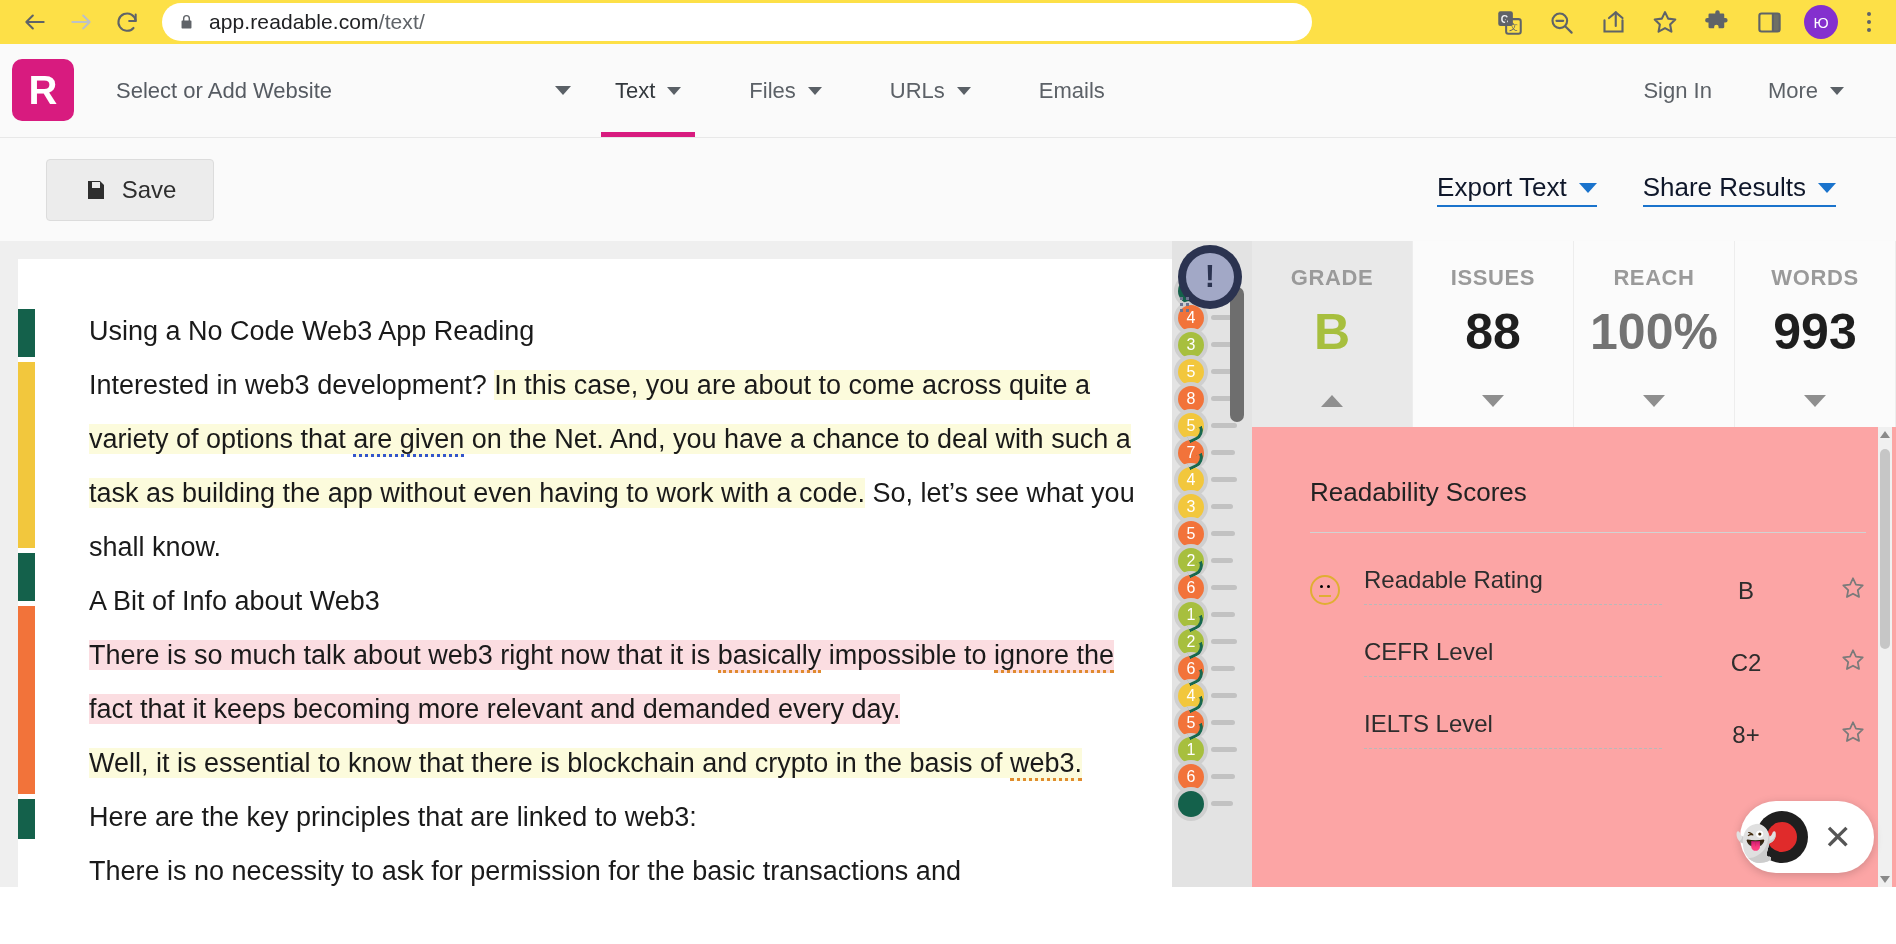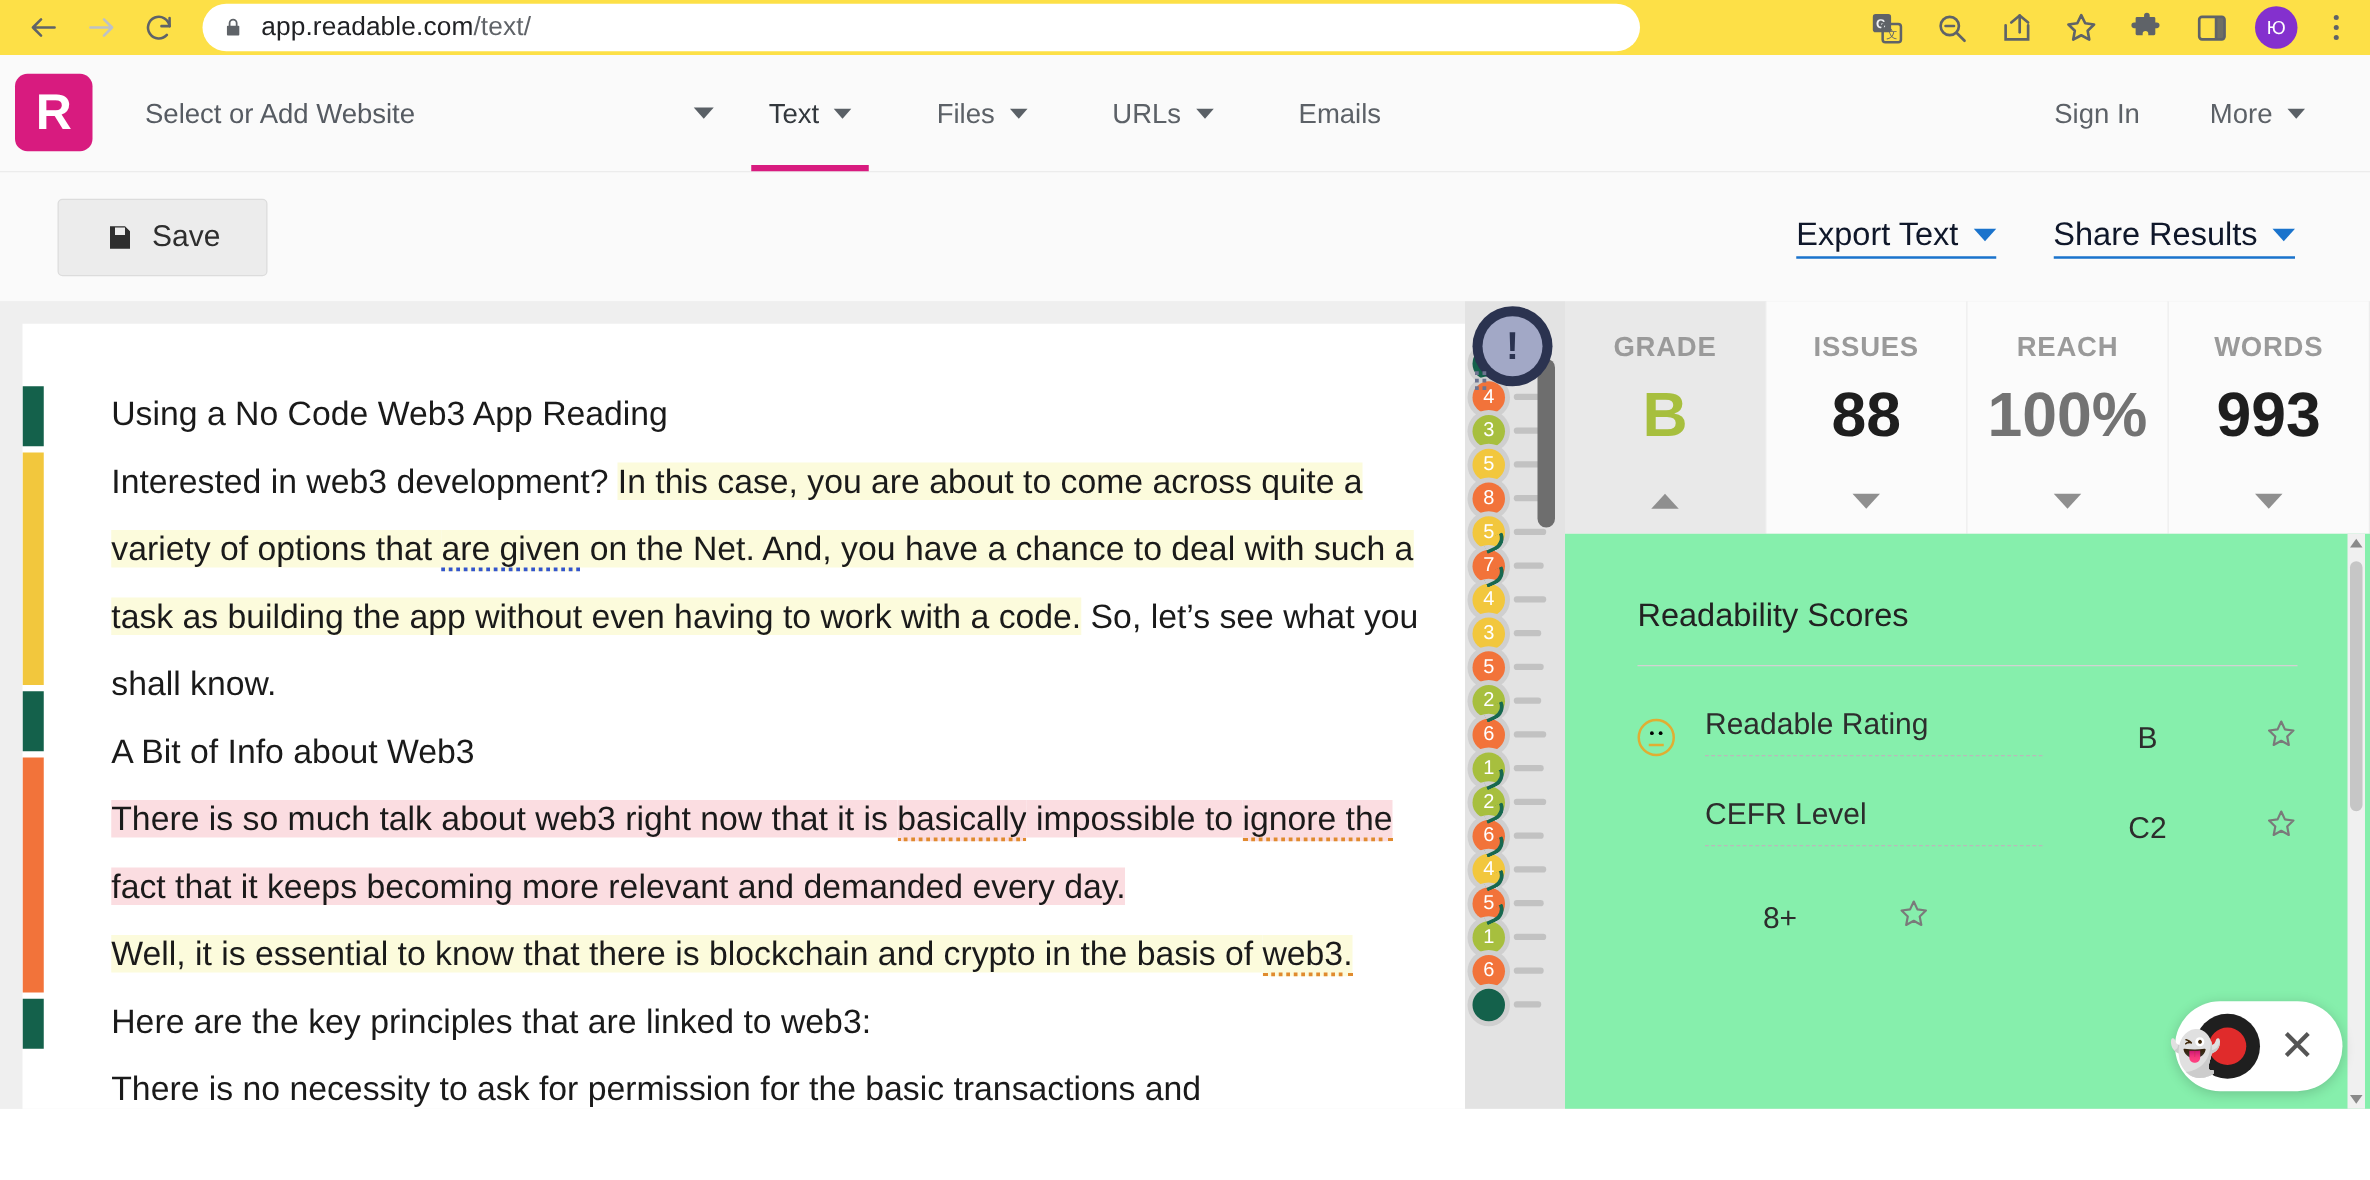--- a/index.html
+++ b/index.html
@@ -376,22 +376,22 @@
     border-top: 12px solid #8f8f8f;
   }
   .chev.up {
     border-top: none;
     border-bottom: 12px solid #8f8f8f;
   }
 
   .panel-scroll {
     position: relative;
     height: 460px;
-    background: #86efac;
-    padding: 50px 58px 0 58px;
+    background: #fca5a5;
+    padding: 50px 30px 0 58px;
   }
   .panel-title {
     font-size: 26px;
     color: #222;
   }
   .panel-rule {
     margin-top: 24px;
     border-top: 1px solid #d2d2d2;
   }
   .score-row {
@@ -844,20 +844,21 @@
           <div class="score-row">
             <div style="width: 30px; flex: 0 0 auto;"></div>
             <div class="row-name">CEFR Level</div>
             <div class="row-value">C2</div>
             <div class="row-star"><svg width="26" height="26" viewBox="0 0 24 24" fill="none" stroke="#7a7a7a" stroke-width="1.6">
                 <path d="M12 3l2.7 5.8 6.3.8-4.6 4.4 1.2 6.3L12 17.2 6.4 20.3l1.2-6.3L3 9.6l6.3-.8z" stroke-linejoin="round"></path>
               </svg></div>
           </div>
           <div class="score-row">
             <div style="width: 30px; flex: 0 0 auto;"></div>
+            <div class="row-name">IELTS Level</div>
             <div class="row-value">8+</div>
             <div class="row-star"><svg width="26" height="26" viewBox="0 0 24 24" fill="none" stroke="#7a7a7a" stroke-width="1.6">
                 <path d="M12 3l2.7 5.8 6.3.8-4.6 4.4 1.2 6.3L12 17.2 6.4 20.3l1.2-6.3L3 9.6l6.3-.8z" stroke-linejoin="round"></path>
               </svg></div>
           </div>
         </div>
 
       <div class="panel-scrollbar">
         <div class="sb-arrow up"></div>
         <div class="thumb"></div>

